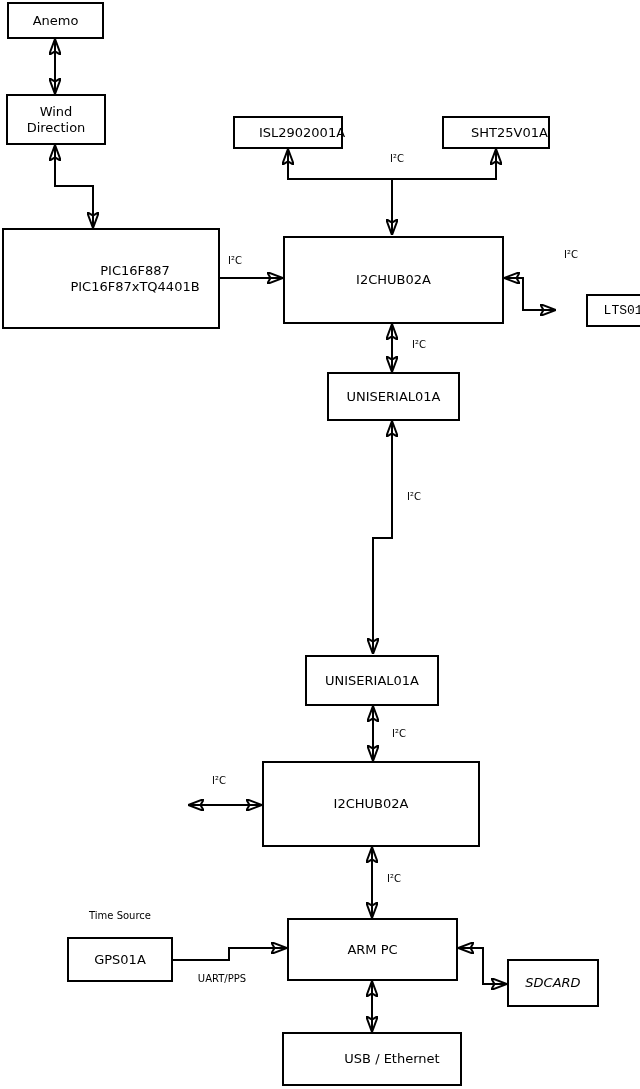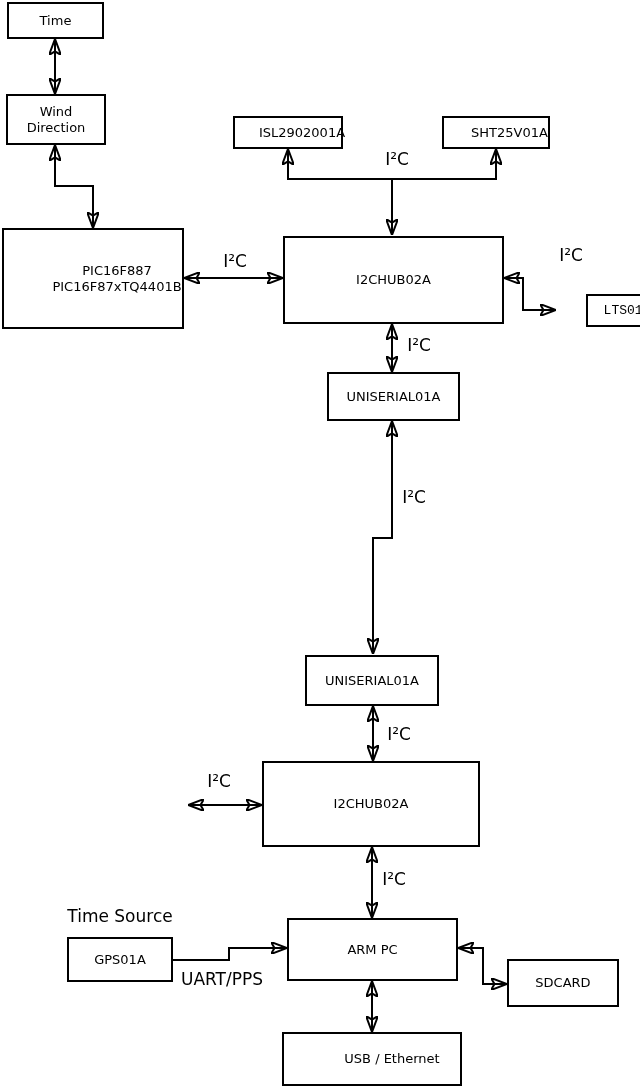--- a/index.html
+++ b/index.html
@@ -8,38 +8,38 @@
     font-family:"DejaVu Sans", sans-serif;color:#000;overflow:hidden;
   }
   #wires{position:absolute;left:0;top:0;width:640px;height:1089px;}
   #wires path{stroke:#000;stroke-width:2;fill:none;}
   .node{
     position:absolute;box-sizing:border-box;border:2px solid #000;background:#fff;
     display:flex;align-items:center;justify-content:center;text-align:center;
     white-space:pre-line;font-size:13px;line-height:1.18;
   }
   .elabel{
-    position:absolute;font-size:17px;line-height:16px;white-space:nowrap;
+    position:absolute;font-size:10px;line-height:16px;white-space:nowrap;
     transform:translateX(-50%);
   }
   
   .n-anemo       {left:7px;   top:2px;    width:97px;  height:37px;}
   .n-wind        {left:6px;   top:94px;   width:100px; height:51px;}
-  .n-pic         {left:2px;   top:228px;  width:182px; height:101px;padding-left:48px;}
+  .n-pic         {left:2px;   top:228px;  width:218px; height:101px;padding-left:48px;}
   .n-isl         {left:233px; top:116px;  width:110px; height:33px;padding-left:28px;}
   .n-sht         {left:442px; top:116px;  width:108px; height:33px;padding-left:27px;}
   .n-hub1        {left:283px; top:236px;  width:221px; height:88px;}
   .n-lts         {left:586px; top:294px;  width:82px;  height:33px;font-family:Liberation Mono, monospace;}
   .n-uniserial1  {left:327px; top:372px;  width:133px; height:49px;}
   .n-uniserial2  {left:305px; top:655px;  width:134px; height:51px;}
   .n-hub2        {left:262px; top:761px;  width:218px; height:86px;}
   .n-barometer   {left:74px;  top:775px;  width:114px; height:57px;}
   .n-gps         {left:67px;  top:937px;  width:106px; height:45px;}
   .n-armpc       {left:287px; top:918px;  width:171px; height:63px;}
-  .n-sdcard      {left:507px; top:959px;  width:112px; height:48px;}
+  .n-sdcard      {left:507px; top:959px;  width:92px; height:48px;font-style:italic;}
   .n-usb         {left:282px; top:1032px; width:180px; height:54px;padding-left:40px;}
   
   .l-bus       {left:397px; top:151px;}
   .l-pic-hub   {left:235px; top:253px;}
   .l-lts       {left:571px; top:247px;}
   .l-hub-uni   {left:419px; top:337px;}
   .l-link      {left:414px; top:489px;}
   .l-uni2-hub2 {left:399px; top:726px;}
   .l-baro      {left:219px; top:773px;}
   .l-hub2-arm  {left:394px; top:871px;}
@@ -67,21 +67,21 @@
     <path d="M392,325 L392,371" marker-start="url(#arr)" marker-end="url(#arr)"></path>
     <path d="M392,422 L392,538 L373,538 L373,653" marker-start="url(#arr)" marker-end="url(#arr)"></path>
     <path d="M373,707 L373,760" marker-start="url(#arr)" marker-end="url(#arr)"></path>
     <path d="M189,805 L261,805" marker-start="url(#arr)" marker-end="url(#arr)"></path>
     <path d="M372,848 L372,917" marker-start="url(#arr)" marker-end="url(#arr)"></path>
     <path d="M173,960 L229,960 L229,948 L286,948" marker-end="url(#arr)"></path>
     <path d="M459,948 L483,948 L483,984 L506,984" marker-start="url(#arr)" marker-end="url(#arr)"></path>
     <path d="M372,982 L372,1031" marker-start="url(#arr)" marker-end="url(#arr)"></path>
   </svg>
 
-  <div class="node n-anemo">Time</div>
+  <div class="node n-anemo">Anemo</div>
   <div class="node n-wind">Wind
 Direction</div>
   <div class="node n-pic">PIC16F887
 PIC16F87xTQ4401B</div>
   <div class="node n-isl">ISL2902001A</div>
   <div class="node n-sht">SHT25V01A</div>
   <div class="node n-hub1">I2CHUB02A</div>
   <div class="node n-lts">LTS01A</div>
   <div class="node n-uniserial1">UNISERIAL01A</div>
   <div class="node n-uniserial2">UNISERIAL01A</div>

